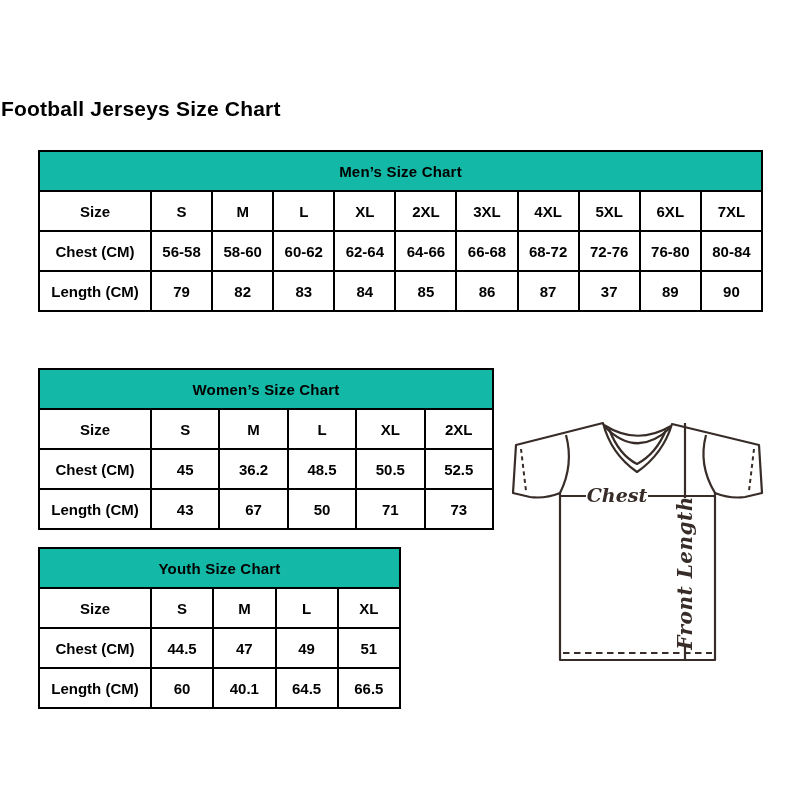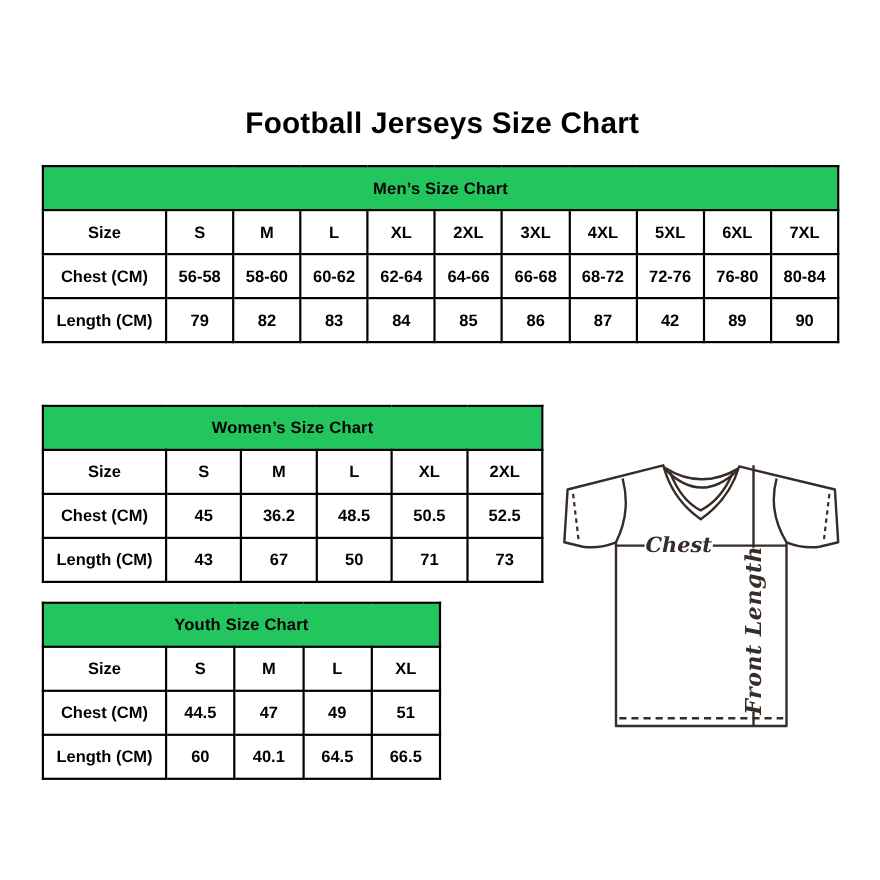--- a/index.html
+++ b/index.html
@@ -2,33 +2,33 @@
 <html><head>
 <meta charset="utf-8">
 <style>
   html,body{margin:0;padding:0;}
   body{
     width:800px;height:800px;position:relative;background:#ffffff;
     font-family:"Liberation Sans",sans-serif;color:#000;
     overflow:hidden;
   }
   .page-title{
-    position:absolute;top:97px;left:12px;width:780px;
-    text-align:center;font-size:27px;font-weight:bold;letter-spacing:.2px;
+    position:absolute;top:97px;left:1px;width:780px;
+    text-align:left;font-size:21px;font-weight:bold;letter-spacing:.2px;
   }
   table.size-table{
     position:absolute;border-collapse:collapse;table-layout:fixed;
     font-weight:bold;
   }
   table.size-table th,table.size-table td{
     border:2px solid #000;text-align:center;vertical-align:middle;
     padding:0;font-size:15px;font-weight:bold;overflow:hidden;
   }
   table.size-table tr{height:40px;}
-  th.caption{background:#22c55e;font-size:17px;letter-spacing:.2px;}
+  th.caption{background:#14b8a6;font-size:17px;letter-spacing:.2px;}
   col.label-col{width:112px;}
   #men-table{left:38px;top:150px;width:725px;}
   #women-table{left:38px;top:368px;width:456px;border-radius:29px;}
   #youth-table{left:38px;top:547px;width:363px;}
   #jersey{position:absolute;left:500px;top:402px;}
   .jline{stroke:#372c27;stroke-width:2.2;fill:none;stroke-linejoin:round;stroke-linecap:butt;}
   .jdash{stroke:#372c27;stroke-width:2.2;fill:none;stroke-dasharray:6.5 4.5;}
   .jdash2{stroke:#372c27;stroke-width:2;fill:none;stroke-dasharray:4 3.5;}
   .jtext{fill:#372c27;font-family:"DejaVu Serif",serif;font-style:italic;font-weight:bold;}
 </style>
@@ -75,21 +75,21 @@
       </tr>
       <tr>
         <th>Length (CM)</th>
         <td>79</td>
         <td>82</td>
         <td>83</td>
         <td>84</td>
         <td>85</td>
         <td>86</td>
         <td>87</td>
-        <td>42</td>
+        <td>37</td>
         <td>89</td>
         <td>90</td>
       </tr>
     </tbody>
 </table>
 
 <table class="size-table" id="women-table">
   <colgroup>
       <col class="label-col">
     </colgroup>

